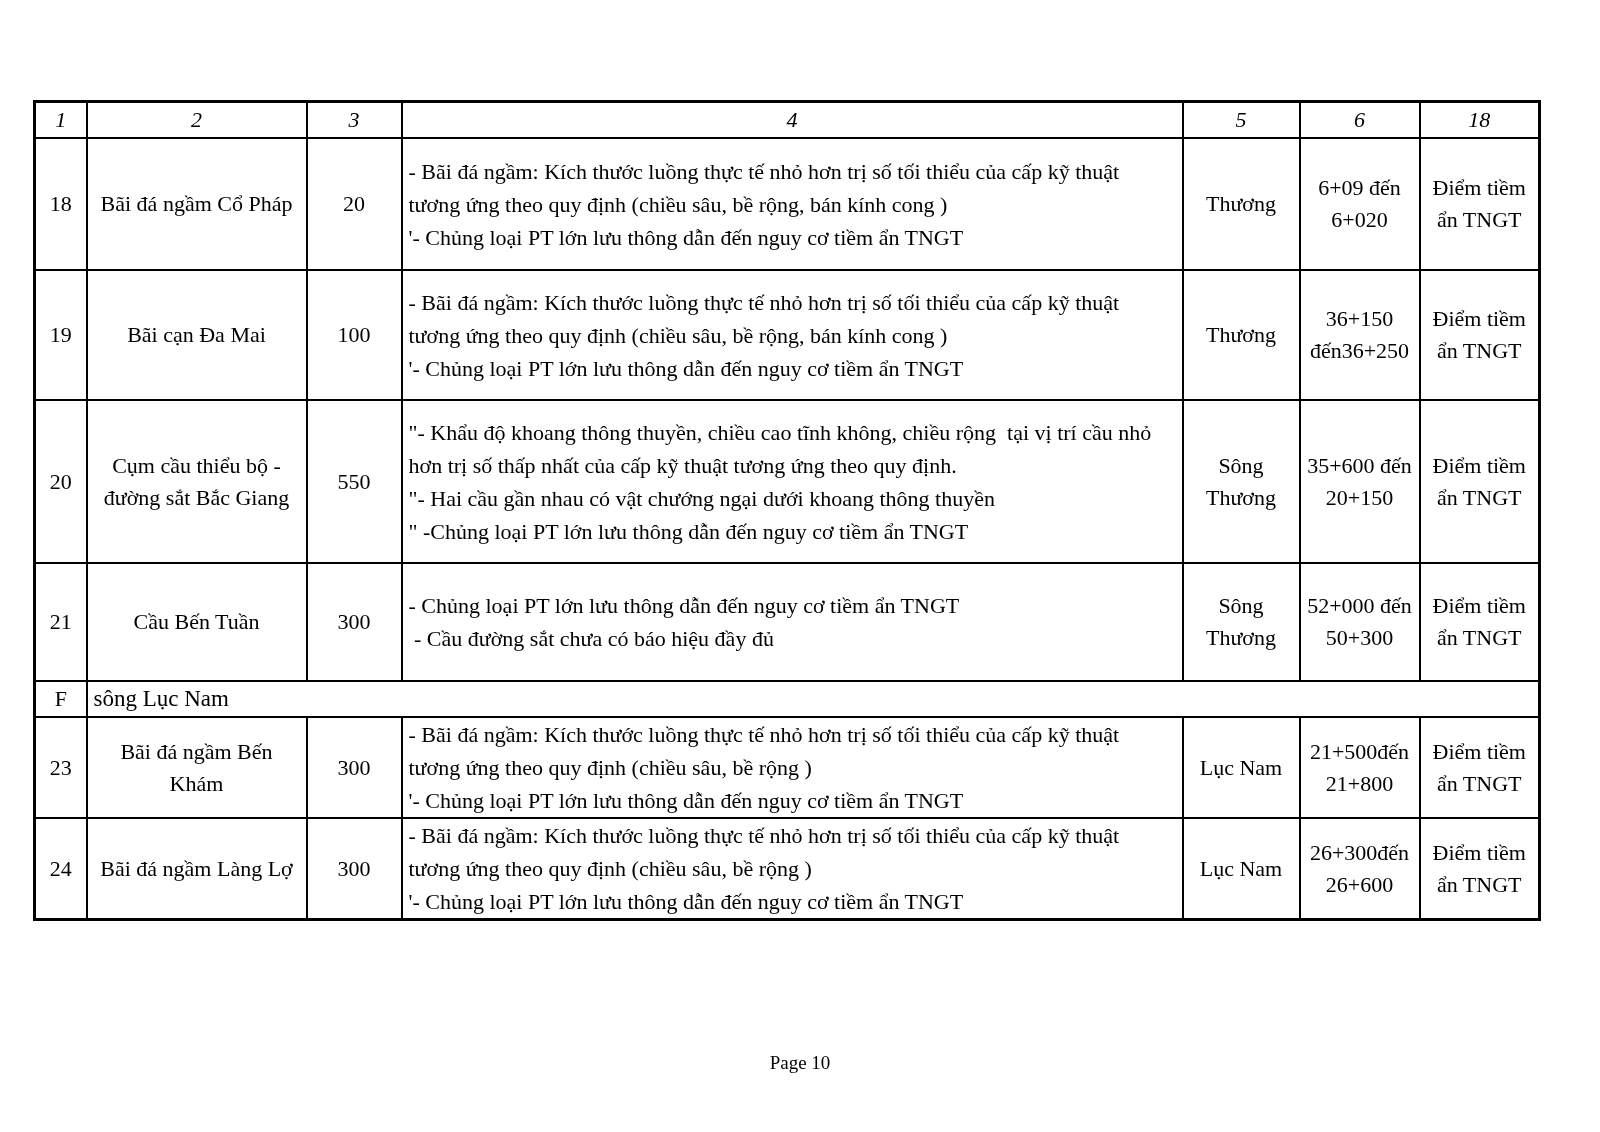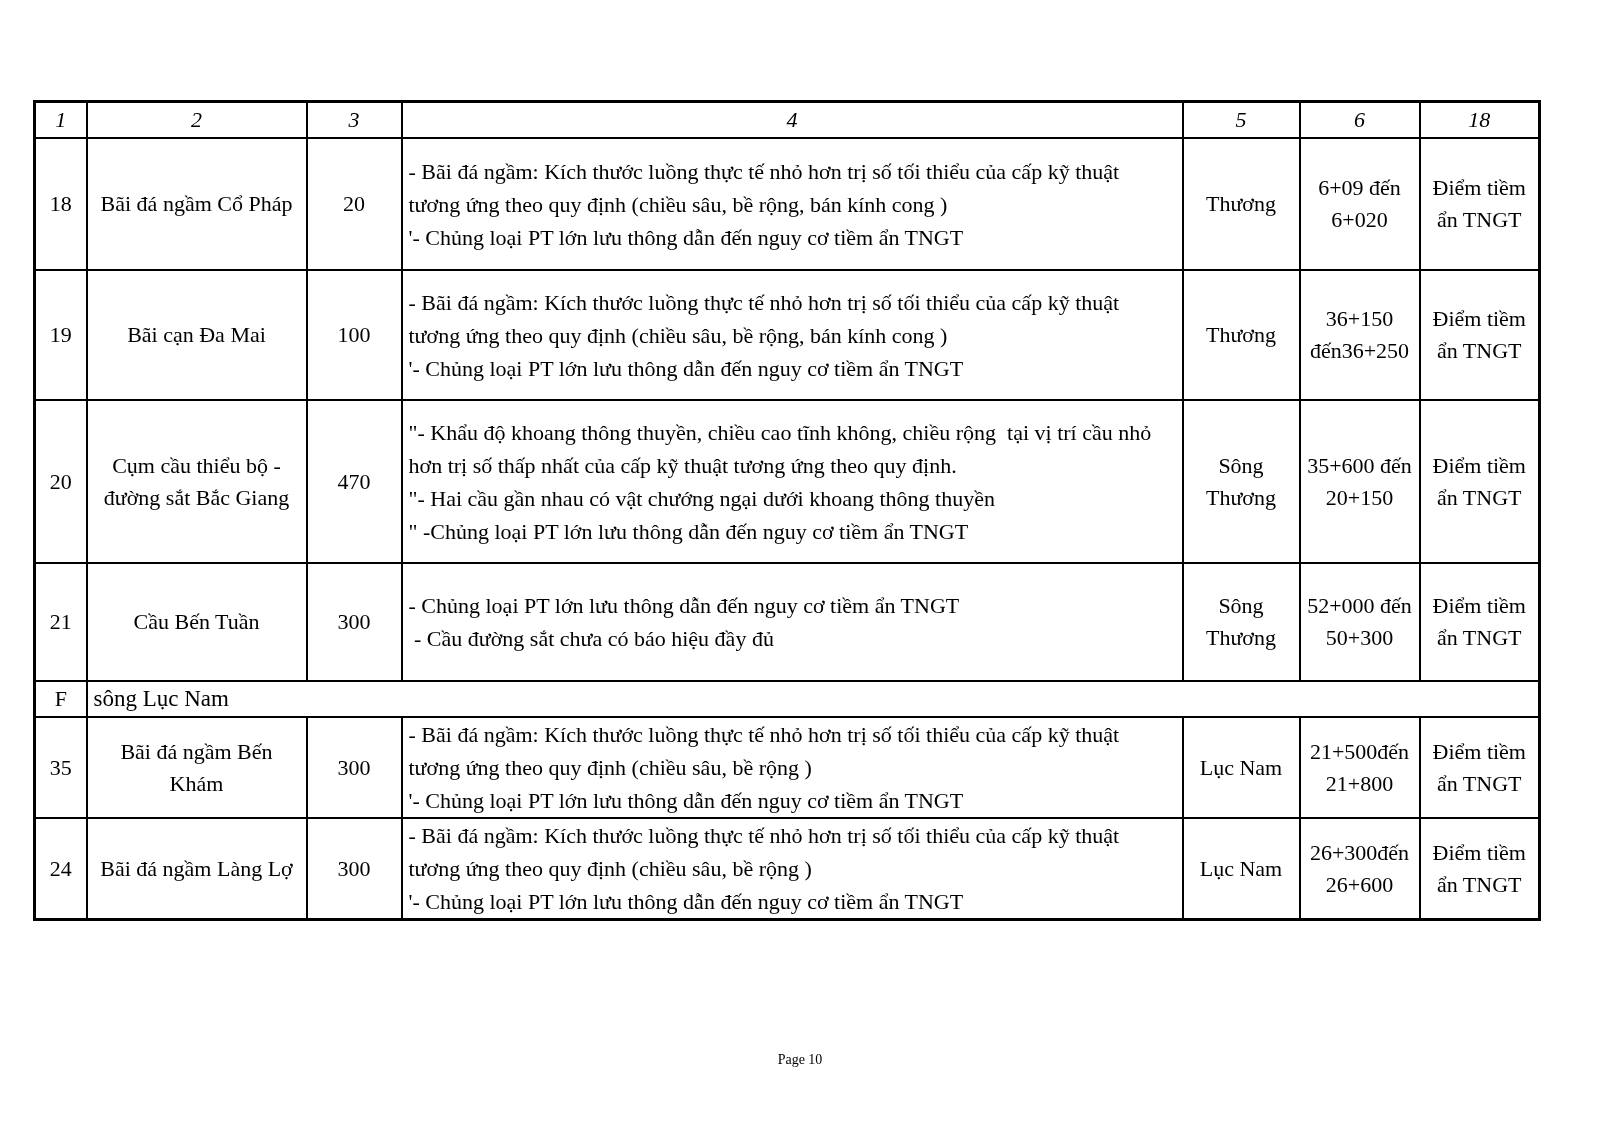--- a/index.html
+++ b/index.html
@@ -49,21 +49,21 @@
     overflow-wrap:break-word;
     word-wrap:break-word;
   }
   td.c-section{
     text-align:left;padding:0 6px;
     font-weight:bold;font-size:23px;margin-left:36px;
   }
   .footer{
     position:absolute;left:0;right:0;top:1052px;
     text-align:center;
-    font-size:14px;
+    font-size:19px;
   }
 </style>
 </head>
 <body>
 
 <div class="page">
 
   <table class="doc">
     <colgroup>
       <col style="width:52px">
@@ -104,21 +104,21 @@
       <td class="c-desc">- Bãi đá ngầm: Kích thước luồng thực tế nhỏ hơn trị số tối thiểu của cấp kỹ thuật tương ứng theo quy định (chiều sâu, bề rộng, bán kính cong )
 '- Chủng loại PT lớn lưu thông dẫn đến nguy cơ tiềm ẩn TNGT</td>
       <td class="c-river">Thương</td>
       <td class="c-km">36+150 đến36+250</td>
       <td class="c-note">Điểm tiềm ẩn TNGT</td>
     </tr>
 
     <tr class="h-r20">
       <td class="c-no">20</td>
       <td class="c-name">Cụm cầu thiểu bộ - đường sắt Bắc Giang</td>
-      <td class="c-len">470</td>
+      <td class="c-len">550</td>
       <td class="c-desc">"- Khẩu độ khoang thông thuyền, chiều cao tĩnh không, chiều rộng  tại vị trí cầu nhỏ hơn trị số thấp nhất của cấp kỹ thuật tương ứng theo quy định.
 "- Hai cầu gần nhau có vật chướng ngại dưới khoang thông thuyền
 " -Chủng loại PT lớn lưu thông dẫn đến nguy cơ tiềm ẩn TNGT</td>
       <td class="c-river">Sông Thương</td>
       <td class="c-km">35+600 đến 20+150</td>
       <td class="c-note">Điểm tiềm ẩn TNGT</td>
     </tr>
 
     <tr class="h-r21">
       <td class="c-no">21</td>
@@ -131,21 +131,21 @@
       <td class="c-note">Điểm tiềm ẩn TNGT</td>
     </tr>
 
     <tr class="h-sec">
       <td class="c-no">F</td>
       <td class="c-section" colspan="6">sông Lục Nam</td>
     </tr>
 
 
     <tr class="h-r23">
-      <td class="c-no">35</td>
+      <td class="c-no">23</td>
       <td class="c-name">Bãi đá ngầm Bến Khám</td>
       <td class="c-len">300</td>
       <td class="c-desc">- Bãi đá ngầm: Kích thước luồng thực tế nhỏ hơn trị số tối thiểu của cấp kỹ thuật tương ứng theo quy định (chiều sâu, bề rộng )
 '- Chủng loại PT lớn lưu thông dẫn đến nguy cơ tiềm ẩn TNGT</td>
       <td class="c-river">Lục Nam</td>
       <td class="c-km">21+500đến 21+800</td>
       <td class="c-note">Điểm tiềm ẩn TNGT</td>
     </tr>
 
     <tr class="h-r24">

